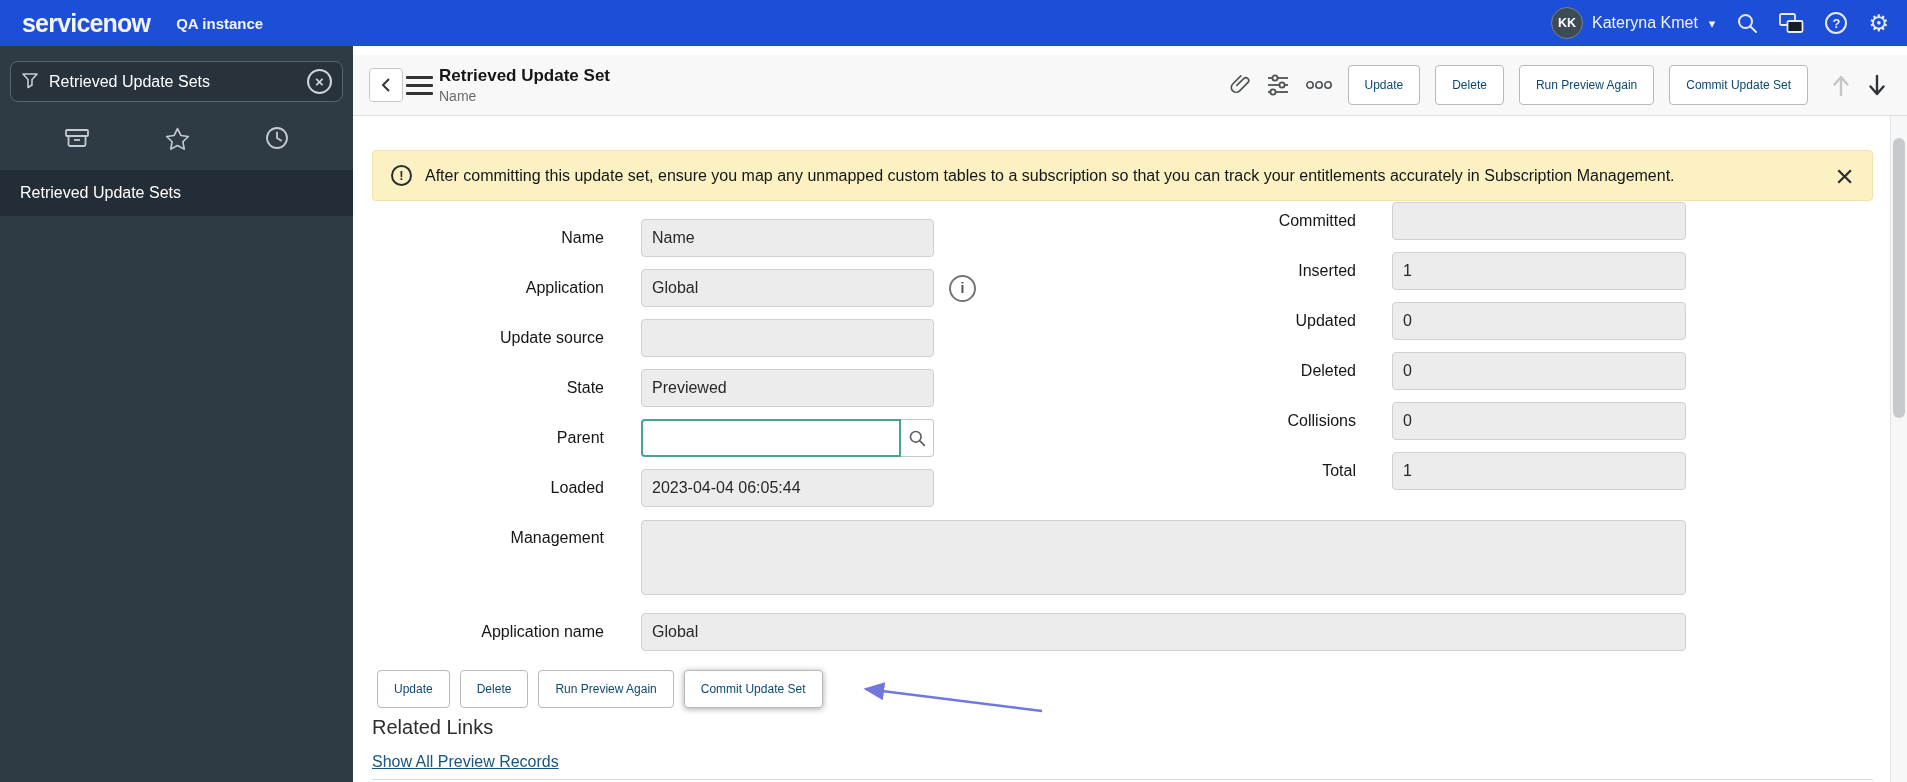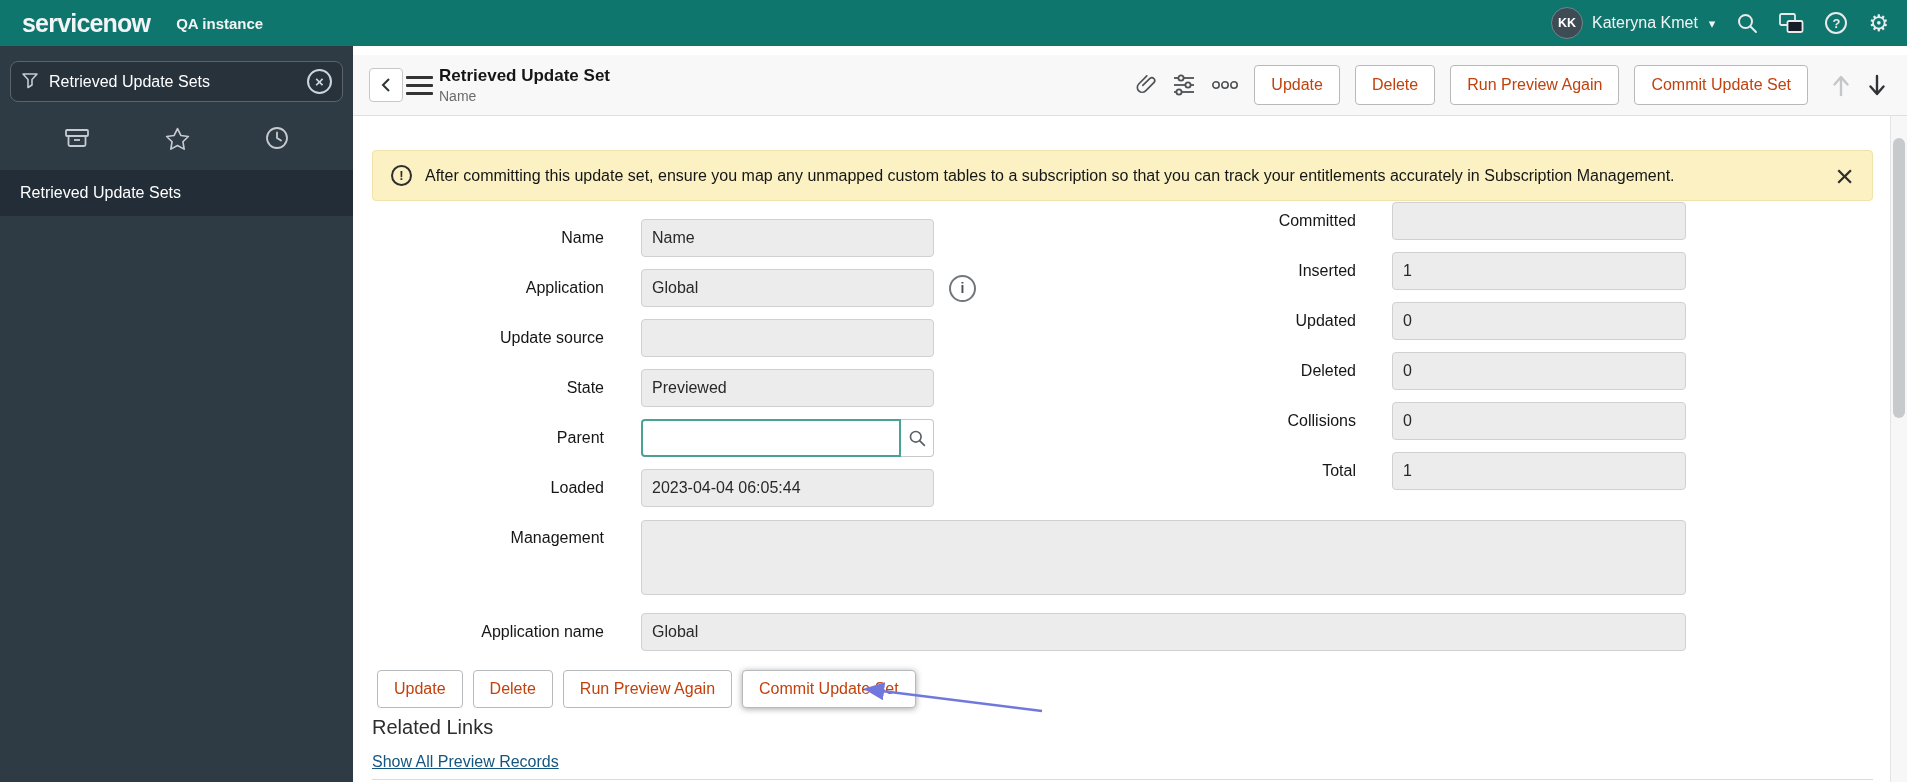--- a/index.html
+++ b/index.html
@@ -7,21 +7,21 @@
   body {
     position: relative;
     font-family: "Liberation Sans", sans-serif;
     background: #fff;
     overflow: hidden;
     color: #161616;
   }
   
   .top-header {
     position: absolute; left:0; top:0; right:0; height:46px;
-    background:#0f766e; color:#f2f4f5;
+    background:#1d4ed8; color:#f2f4f5;
     display:flex; align-items:center; padding:0 18px 0 22px;
   }
   .logo { font-size:25px; font-weight:bold; letter-spacing:-0.8px; }
   .instance { margin-left:26px; font-size:15px; font-weight:600; }
   .spacer { flex:1; }
   .header-right { display:flex; align-items:center; gap:21px; }
   .user-chip { display:flex; align-items:center; gap:9px; cursor:pointer; }
   .avatar {
     width:32px; height:32px; border-radius:50%;
     background:#3d4b55; border:1px solid #75828c;
@@ -60,21 +60,21 @@
   }
   .back-btn { width:34px; height:34px; background:#fff; border:1px solid #c5c9cc; border-radius:4px; display:flex; align-items:center; justify-content:center; cursor:pointer; flex:none; }
   .menu-btn { width:27px; display:flex; flex-direction:column; gap:5px; background:none; border:none; cursor:pointer; }
   .menu-btn span { display:block; height:3px; background:#333; border-radius:1px; }
   .fh-title-block { margin-left:3px; }
   .fh-title { font-size:17px; font-weight:bold; color:#161616; }
   .fh-sub { font-size:14px; color:#6b6b6b; margin-top:2px; }
   .fh-right { margin-left:auto; display:flex; align-items:center; gap:15px; }
   .btn {
     height:40px; background:#fff; border:1px solid #b6babd; border-radius:4px;
-    font-size:16px; color:#c2410c; padding:0 16px; font-family:inherit; cursor:pointer; white-space:nowrap;
+    font-size:12px; color:#0c4a6e; padding:0 16px; font-family:inherit; cursor:pointer; white-space:nowrap;
   }
   .nav-arrows { display:flex; align-items:center; gap:16px; margin:0 8px 0 8px; }
 
   
   .banner {
     position:absolute; left:372px; top:150px; width:1501px; height:51px;
     background:#fbf1c3; border:1px solid #efe3ab; border-radius:4px;
     display:flex; align-items:center; gap:13px; padding:0 18px;
   }
   .banner-icon { width:21px; height:21px; border:2px solid #2e2e2e; border-radius:50%; font-size:13px; font-weight:bold; color:#2e2e2e; display:flex; align-items:center; justify-content:center; flex:none; }

